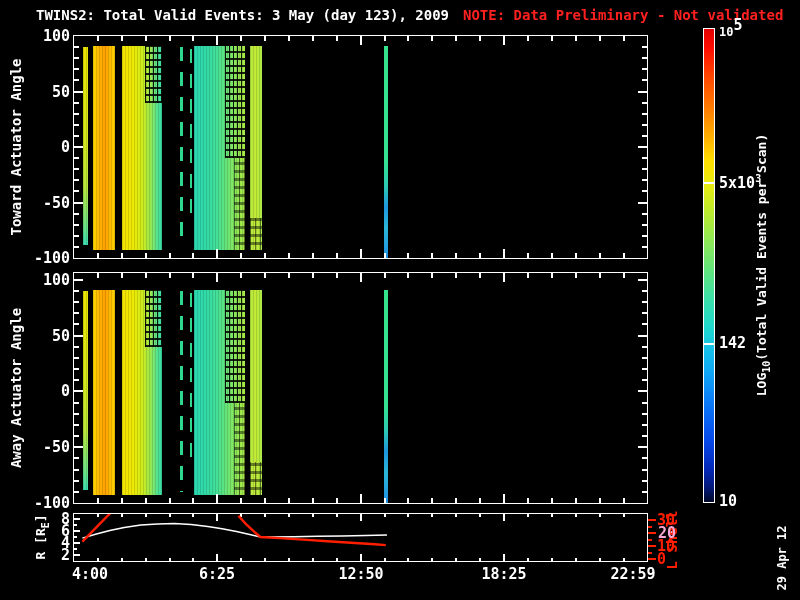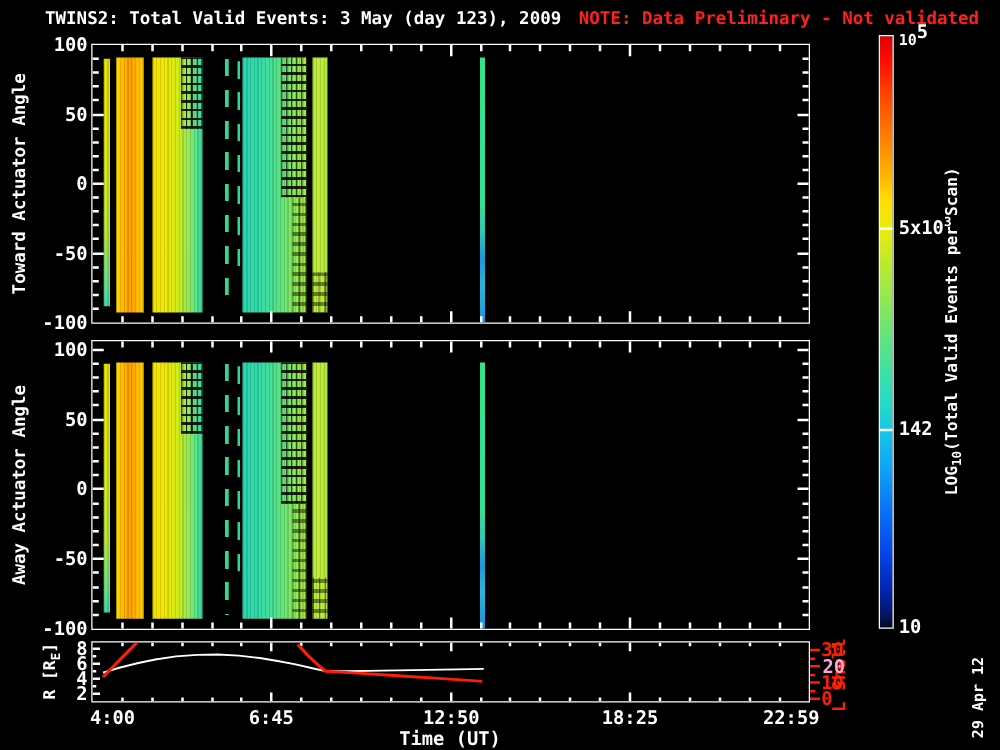--- a/index.html
+++ b/index.html
@@ -318,21 +318,20 @@
 
   <div class="vlab" style="left:16px;top:147px;">Toward Actuator Angle</div>
   <div class="vlab" style="left:16px;top:388px;">Away Actuator Angle</div>
 
   <div class="vlab" style="left:42px;top:537px;font-size:13px;">
     <span>R [R</span><span class="sub">E</span><span>]</span>
   </div>
 
   <div class="vlab red" style="left:672px;top:540px;font-size:14px;">L Shell</div>
 
-  <div id="timeut">Time (UT)</div>
 
   <div id="colorbar" style="background: linear-gradient(rgb(224, 0, 0) 0%, rgb(255, 12, 0) 4%, rgb(255, 70, 0) 10%, rgb(255, 126, 0) 17%, rgb(255, 176, 0) 23%, rgb(255, 224, 0) 28%, rgb(232, 236, 16) 33%, rgb(192, 234, 42) 38%, rgb(140, 232, 87) 45%, rgb(90, 227, 131) 52%, rgb(54, 223, 174) 58%, rgb(32, 216, 204) 63%, rgb(20, 192, 234) 68%, rgb(16, 164, 246) 73%, rgb(10, 116, 248) 80%, rgb(6, 72, 234) 87%, rgb(4, 40, 184) 93%, rgb(3, 24, 120) 97%, rgb(2, 10, 40) 100%);">
       <div class="cbdash" style="position: absolute; top: 152.847px;"></div>
       <div class="cbdash" style="position: absolute; top: 314.439px;"></div>
     </div>
   <div class="vlab-up" style="left:763px;top:265px;">
     <span>LOG</span><span class="sub">10</span><span>(Total Valid Events per Scan)</span>
   </div>
 
   <div id="stamp" style="left:782px;top:558px;">29 Apr 12</div>
@@ -355,21 +354,21 @@
     <div class="rtick" style="position: absolute; left: 648px; top: 545.11px; width: 8px; height: 2px;"></div>
     <div class="rtick" style="position: absolute; left: 648px; top: 538.636px; width: 4px; height: 2px;"></div>
     <div class="rtick" style="position: absolute; left: 648px; top: 532.163px; width: 8px; height: 2px;"></div>
     <div class="rtick" style="position: absolute; left: 648px; top: 525.689px; width: 4px; height: 2px;"></div>
     <div class="rtick" style="position: absolute; left: 648px; top: 519.215px; width: 8px; height: 2px;"></div>
     <div class="lbl " style="position: absolute; left: 657px; width: 40px; top: 511.215px; color: rgb(255, 30, 0);">30</div>
     <div class="lbl " style="position: absolute; left: 658px; width: 40px; top: 524.163px; color: #f9a8d4;">20</div>
     <div class="lbl " style="position: absolute; left: 657px; width: 40px; top: 537.11px; color: rgb(255, 30, 0);">10</div>
     <div class="lbl " style="position: absolute; left: 657px; width: 40px; top: 550.058px; color: rgb(255, 30, 0);">0</div>
     <div class="lbl center" style="position: absolute; left: 55px; width: 70px; top: 565px;">4:00</div>
-    <div class="lbl center" style="position: absolute; left: 182px; width: 70px; top: 565px;">6:45</div>
+    <div class="lbl center" style="position: absolute; left: 182px; width: 70px; top: 565px;">6:25</div>
     <div class="lbl center" style="position: absolute; left: 326px; width: 70px; top: 565px;">12:50</div>
     <div class="lbl center" style="position: absolute; left: 469px; width: 70px; top: 565px;">18:25</div>
     <div class="lbl center" style="position: absolute; left: 598px; width: 70px; top: 565px;">22:59</div>
     <svg width="573" height="47" viewBox="0 0 573 47" style="left: 74px; top: 514px;">
       <polyline points="8.4,24.1 21.5,20.2 35.8,16.6 50.2,13.6 66.9,11.1 83.6,9.9 100.3,9.6 117.1,10.5 133.8,12.4 148.1,14.8 162.5,17.5 176.8,20.8 186.4,22.9 200.7,23.0 219.8,22.7 243.7,22.3 267.6,21.9 291.5,21.5 313.0,21.1" fill="none" stroke="#ffffff" stroke-width="1.5"></polyline>
       <polyline points="8.4,27.6 19.1,16.6 28.7,6.9 37.0,-1.6" fill="none" stroke="#ff1e00" stroke-width="2.4"></polyline>
       <polyline points="164.4,1.7 172.0,10.1 180.4,17.9 186.4,23.0 205.5,24.1 229.4,25.6 253.3,27.2 277.1,28.7 301.0,30.3 311.8,31.1" fill="none" stroke="#ff1e00" stroke-width="2.4"></polyline>
     </svg>
     <div class="cblbl" style="position: absolute; top: 28px;"><span style="font-size: 12px;">10</span><span class="sup big">5</span></div>
     <div class="cblbl" style="position: absolute; top: 181.847px;"><span>5x10</span><span class="sup">3</span></div>

